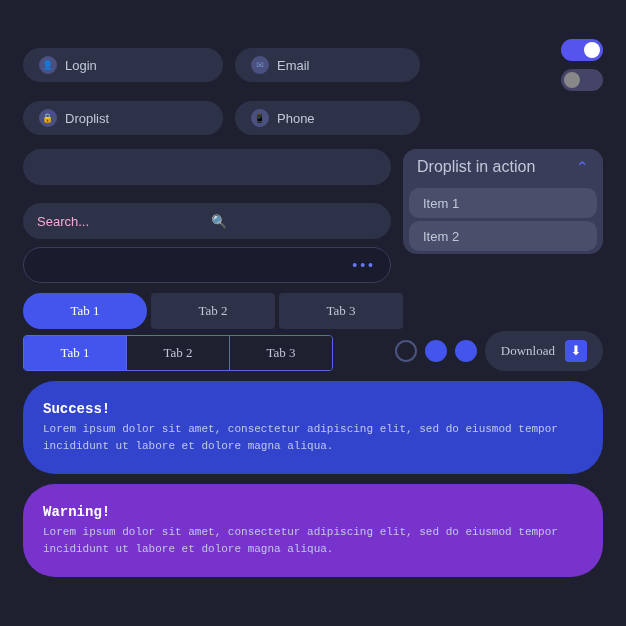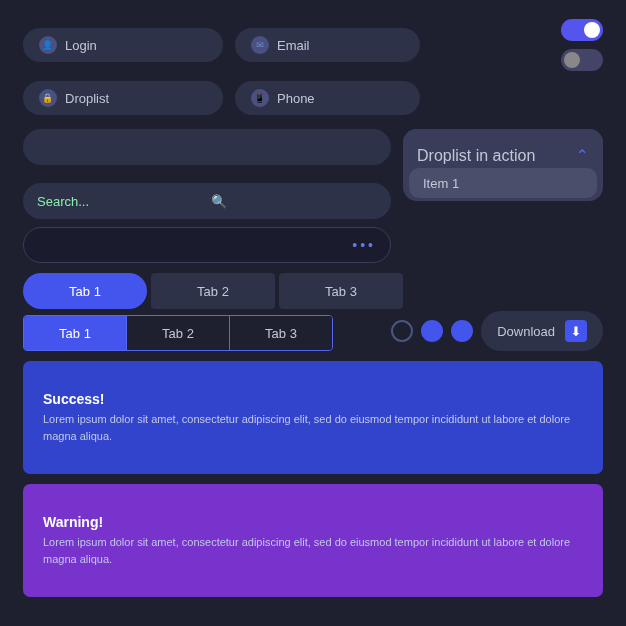--- a/index.html
+++ b/index.html
@@ -86,21 +86,21 @@
     .search-box {
       background: #2e3248;
       border-radius: 20px;
       height: 36px;
       display: flex;
       align-items: center;
       padding: 0 14px;
       gap: 8px;
     }
     .search-box span {
-      color: #86efac;
+      color: #f9a8d4;
       font-size: 13px;
       flex: 1;
     }
     .search-icon { color: #6677ee; font-size: 15px; }
 
     .dots-bar {
       background: #1a1c2e;
       border: 1.5px solid #3a3d5a;
       border-radius: 20px;
       height: 36px;
@@ -123,21 +123,21 @@
     }
     .dropdown-open {
       background: #3a3d5a;
       border-radius: 14px;
       overflow: hidden;
     }
     .dropdown-open-header {
       background: #3a3d5a;
       height: 36px;
       display: flex;
-      align-items: flex-end;
+      align-items: center;
       padding: 0 14px;
       justify-content: space-between;
       cursor: pointer;
     }
     .dropdown-item {
       background: #4a4e6a;
       margin: 3px 6px;
       border-radius: 10px;
       height: 30px;
       display: flex;
@@ -217,23 +217,24 @@
       background: #4455ee;
       border-radius: 4px;
       width: 22px; height: 22px;
       display: flex; align-items: center; justify-content: center;
       color: white;
       font-size: 13px;
     }
 
     
     .alert {
-      border-radius: 7px;
-      padding: 30px 20px;
+      border-radius: 32px;
+      padding: 20px 20px;
       margin-bottom: 10px;
+      font-family: Liberation Mono, monospace;
     }
     .alert-success { background: #3344cc; }
     .alert-warning { background: #7733cc; }
     .alert-title { font-size: 14px; font-weight: bold; color: white; margin-bottom: 4px; }
     .alert-text { font-size: 11px; color: #c0c8e8; line-height: 1.5; }
 
     
     .main-content-row {
       display: flex;
       gap: 12px;
@@ -291,25 +292,28 @@
     </div>
     <div class="right-col">
       <div class="dropdown-open">
         <div class="dropdown-open-header">
           <span>Droplist in action</span>
           <span class="chevron">⌃</span>
         </div>
         <div class="dropdown-item">
           <span>Item 1</span>
         </div>
-      </div>
-    </div>
-  </div>
-
-  <div style="display:flex; gap:0; margin-bottom:10px; align-items:flex-start;">
+        <div class="dropdown-item">
+          <span>Item 2</span>
+        </div>
+      </div>
+    </div>
+  </div>
+
+  <div style="display:flex; gap:0; margin-bottom:10px; align-items:flex-start;font-family:Liberation Serif, serif;">
     <div style="flex:1;">
 
       <div class="tabs-row">
         <div class="tab active-blue">
           <span>Tab 1</span>
         </div>
         <div class="tab inactive">
           <span>Tab 2</span>
         </div>
         <div class="tab inactive">

